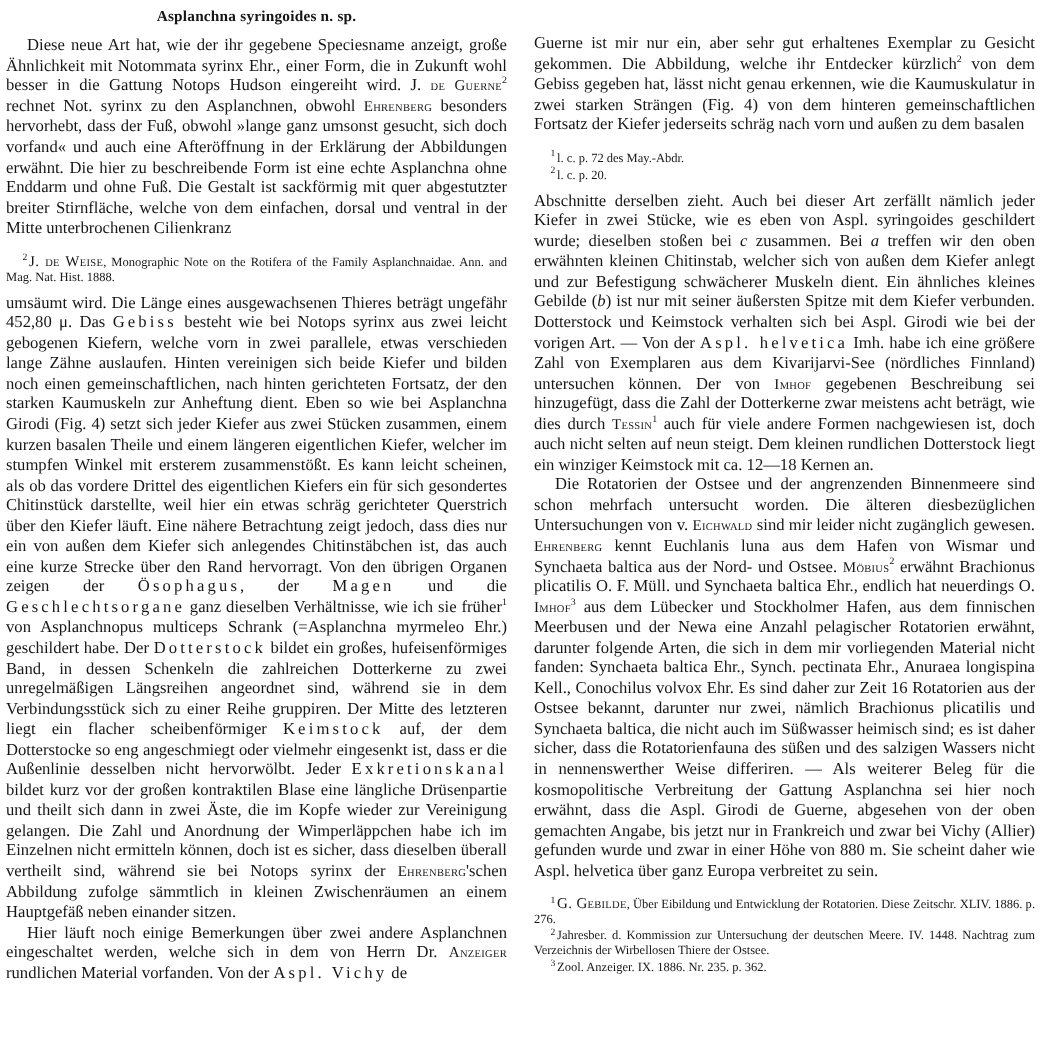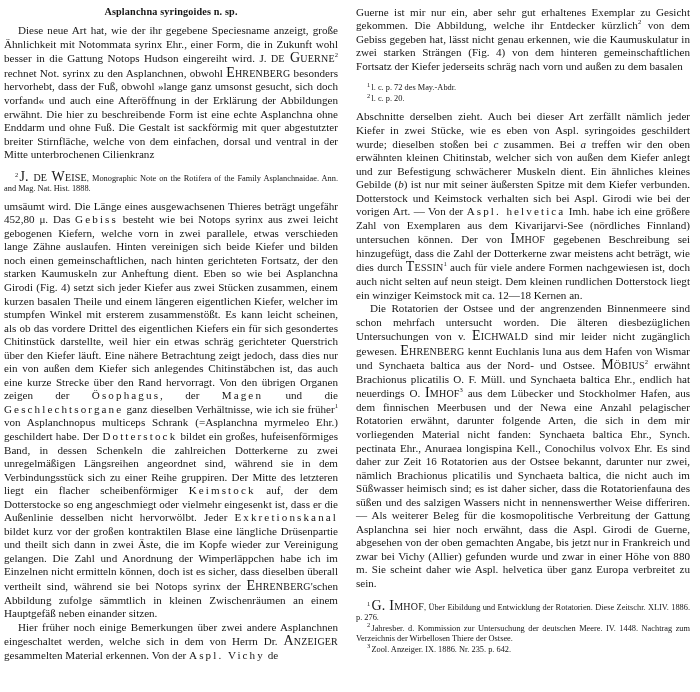--- a/index.html
+++ b/index.html
@@ -19,21 +19,21 @@
     position: relative;
     width: 700px;
     height: 692px;
     box-sizing: border-box;
     padding: 4px 6px 0 4px;
   }
 
   .columns {
     display: flex;
     gap: 18px;
-    align-items: center;
+    align-items: flex-end;
   }
   .col {
     width: 334px;
     flex: 0 0 334px;
   }
 
   .page-title {
     font-size: 10.2px;
     font-weight: bold;
     text-align: center;
@@ -82,21 +82,21 @@
   }
 
   sup.ref {
     font-size: 6.6px;
     vertical-align: super;
     line-height: 0;
   }
 
   .sc {
     font-variant: small-caps;
-    font-size: 14px;
+    font-size: 10px;
     letter-spacing: 0.2px;
   }
   .sp {
     letter-spacing: 2.1px;
   }
   .it {
     font-style: italic;
   }
 </style>
 </head>
@@ -110,38 +110,38 @@
       <div class="page-title">Asplanchna syringoides n. sp.</div>
 
       <p class="body"><span>Diese neue Art hat, wie der ihr gegebene Speciesname anzeigt, große Ähnlichkeit mit Notommata syrinx Ehr., einer Form, die in Zukunft wohl besser in die Gattung Notops Hudson eingereiht wird. J. </span><span class="sc">de Guerne</span><sup class="ref">2</sup><span> rechnet Not. syrinx zu den Asplanchnen, obwohl </span><span class="sc">Ehrenberg</span><span> besonders hervorhebt, dass der Fuß, obwohl »lange ganz umsonst gesucht, sich doch vorfand« und auch eine Afteröffnung in der Erklärung der Abbildungen erwähnt. Die hier zu beschreibende Form ist eine echte Asplanchna ohne Enddarm und ohne Fuß. Die Gestalt ist sackförmig mit quer abgestutzter breiter Stirnfläche, welche von dem einfachen, dorsal und ventral in der Mitte unterbrochenen Cilienkranz</span></p>
 
       <div class="footnotes ruled">
         <p class="fn"><span class="fnum">2</span><span class="sc">J. de Weise</span><span>, Monographic Note on the Rotifera of the Family Asplanchnaidae. Ann. and Mag. Nat. Hist. 1888.</span></p>
       </div>
 
       <p class="body cont"><span>umsäumt wird. Die Länge eines ausgewachsenen Thieres beträgt ungefähr 452,80 μ. Das </span><span class="sp">Gebiss</span><span> besteht wie bei Notops syrinx aus zwei leicht gebogenen Kiefern, welche vorn in zwei parallele, etwas verschieden lange Zähne auslaufen. Hinten vereinigen sich beide Kiefer und bilden noch einen gemeinschaftlichen, nach hinten gerichteten Fortsatz, der den starken Kaumuskeln zur Anheftung dient. Eben so wie bei Asplanchna Girodi (Fig. 4) setzt sich jeder Kiefer aus zwei Stücken zusammen, einem kurzen basalen Theile und einem längeren eigentlichen Kiefer, welcher im stumpfen Winkel mit ersterem zusammenstößt. Es kann leicht scheinen, als ob das vordere Drittel des eigentlichen Kiefers ein für sich gesondertes Chitinstück darstellte, weil hier ein etwas schräg gerichteter Querstrich über den Kiefer läuft. Eine nähere Betrachtung zeigt jedoch, dass dies nur ein von außen dem Kiefer sich anlegendes Chitinstäbchen ist, das auch eine kurze Strecke über den Rand hervorragt. Von den übrigen Organen zeigen der </span><span class="sp">Ösophagus</span><span>, der </span><span class="sp">Magen</span><span> und die </span><span class="sp">Geschlechtsorgane</span><span> ganz dieselben Verhältnisse, wie ich sie früher</span><sup class="ref">1</sup><span> von Asplanchnopus multiceps Schrank (=Asplanchna myrmeleo Ehr.) geschildert habe. Der </span><span class="sp">Dotterstock</span><span> bildet ein großes, hufeisenförmiges Band, in dessen Schenkeln die zahlreichen Dotterkerne zu zwei unregelmäßigen Längsreihen angeordnet sind, während sie in dem Verbindungsstück sich zu einer Reihe gruppiren. Der Mitte des letzteren liegt ein flacher scheibenförmiger </span><span class="sp">Keimstock</span><span> auf, der dem Dotterstocke so eng angeschmiegt oder vielmehr eingesenkt ist, dass er die Außenlinie desselben nicht hervorwölbt. Jeder </span><span class="sp">Exkretionskanal</span><span> bildet kurz vor der großen kontraktilen Blase eine längliche Drüsenpartie und theilt sich dann in zwei Äste, die im Kopfe wieder zur Vereinigung gelangen. Die Zahl und Anordnung der Wimperläppchen habe ich im Einzelnen nicht ermitteln können, doch ist es sicher, dass dieselben überall vertheilt sind, während sie bei Notops syrinx der </span><span class="sc">Ehrenberg</span><span>'schen Abbildung zufolge sämmtlich in kleinen Zwischenräumen an einem Hauptgefäß neben einander sitzen.</span></p>
 
-      <p class="body"><span>Hier früher noch einige Bemerkungen über zwei andere Asplanchnen eingeschaltet werden, welche sich in dem von Herrn Dr. </span><span class="sc">Anzeiger</span><span> gesammelten Material erkennen. Von der </span><span class="sp">Aspl. Vichy</span><span> de</span></p>
+      <p class="body"><span>Hier läuft noch einige Bemerkungen über zwei andere Asplanchnen eingeschaltet werden, welche sich in dem von Herrn Dr. </span><span class="sc">Anzeiger</span><span> rundlichen Material vorfanden. Von der </span><span class="sp">Aspl. Vichy</span><span> de</span></p>
 
     </div>
 
     <div class="col">
 
       <p class="body cont"><span>Guerne ist mir nur ein, aber sehr gut erhaltenes Exemplar zu Gesicht gekommen. Die Abbildung, welche ihr Entdecker kürzlich</span><sup class="ref">2</sup><span> von dem Gebiss gegeben hat, lässt nicht genau erkennen, wie die Kaumuskulatur in zwei starken Strängen (Fig. 4) von dem hinteren gemeinschaftlichen Fortsatz der Kiefer jederseits schräg nach vorn und außen zu dem basalen</span></p>
 
       <div class="footnotes ruled">
         <p class="fn"><span class="fnum">1</span><span>l. c. p. 72 des May.-Abdr.</span></p>
         <p class="fn"><span class="fnum">2</span><span>l. c. p. 20.</span></p>
       </div>
 
       <p class="body cont"><span>Abschnitte derselben zieht. Auch bei dieser Art zerfällt nämlich jeder Kiefer in zwei Stücke, wie es eben von Aspl. syringoides geschildert wurde; dieselben stoßen bei </span><span class="it">c</span><span> zusammen. Bei </span><span class="it">a</span><span> treffen wir den oben erwähnten kleinen Chitinstab, welcher sich von außen dem Kiefer anlegt und zur Befestigung schwächerer Muskeln dient. Ein ähnliches kleines Gebilde (</span><span class="it">b</span><span>) ist nur mit seiner äußersten Spitze mit dem Kiefer verbunden. Dotterstock und Keimstock verhalten sich bei Aspl. Girodi wie bei der vorigen Art. — Von der </span><span class="sp">Aspl. helvetica</span><span> Imh. habe ich eine größere Zahl von Exemplaren aus dem Kivarijarvi-See (nördliches Finnland) untersuchen können. Der von </span><span class="sc">Imhof</span><span> gegebenen Beschreibung sei hinzugefügt, dass die Zahl der Dotterkerne zwar meistens acht beträgt, wie dies durch </span><span class="sc">Tessin</span><sup class="ref">1</sup><span> auch für viele andere Formen nachgewiesen ist, doch auch nicht selten auf neun steigt. Dem kleinen rundlichen Dotterstock liegt ein winziger Keimstock mit ca. 12—18 Kernen an.</span></p>
 
       <p class="body"><span>Die Rotatorien der Ostsee und der angrenzenden Binnenmeere sind schon mehrfach untersucht worden. Die älteren diesbezüglichen Untersuchungen von v. </span><span class="sc">Eichwald</span><span> sind mir leider nicht zugänglich gewesen. </span><span class="sc">Ehrenberg</span><span> kennt Euchlanis luna aus dem Hafen von Wismar und Synchaeta baltica aus der Nord- und Ostsee. </span><span class="sc">Möbius</span><sup class="ref">2</sup><span> erwähnt Brachionus plicatilis O. F. Müll. und Synchaeta baltica Ehr., endlich hat neuerdings O. </span><span class="sc">Imhof</span><sup class="ref">3</sup><span> aus dem Lübecker und Stockholmer Hafen, aus dem finnischen Meerbusen und der Newa eine Anzahl pelagischer Rotatorien erwähnt, darunter folgende Arten, die sich in dem mir vorliegenden Material nicht fanden: Synchaeta baltica Ehr., Synch. pectinata Ehr., Anuraea longispina Kell., Conochilus volvox Ehr. Es sind daher zur Zeit 16 Rotatorien aus der Ostsee bekannt, darunter nur zwei, nämlich Brachionus plicatilis und Synchaeta baltica, die nicht auch im Süßwasser heimisch sind; es ist daher sicher, dass die Rotatorienfauna des süßen und des salzigen Wassers nicht in nennenswerther Weise differiren. — Als weiterer Beleg für die kosmopolitische Verbreitung der Gattung Asplanchna sei hier noch erwähnt, dass die Aspl. Girodi de Guerne, abgesehen von der oben gemachten Angabe, bis jetzt nur in Frankreich und zwar bei Vichy (Allier) gefunden wurde und zwar in einer Höhe von 880 m. Sie scheint daher wie Aspl. helvetica über ganz Europa verbreitet zu sein.</span></p>
 
       <div class="footnotes ruled">
-        <p class="fn"><span class="fnum">1</span><span class="sc">G. Imhof</span><span>, Über Eibildung und Entwicklung der Rotatorien. Diese Zeitschr. XLIV. 1886. p. 276.</span></p>
+        <p class="fn"><span class="fnum">1</span><span class="sc">G. Gebilde</span><span>, Über Eibildung und Entwicklung der Rotatorien. Diese Zeitschr. XLIV. 1886. p. 276.</span></p>
         <p class="fn"><span class="fnum">2</span><span>Jahresber. d. Kommission zur Untersuchung der deutschen Meere. IV. 1448. Nachtrag zum Verzeichnis der Wirbellosen Thiere der Ostsee.</span></p>
-        <p class="fn"><span class="fnum">3</span><span>Zool. Anzeiger. IX. 1886. Nr. 235. p. 642.</span></p>
+        <p class="fn"><span class="fnum">3</span><span>Zool. Anzeiger. IX. 1886. Nr. 235. p. 362.</span></p>
       </div>
 
     </div>
   </div>
 </div>
 
 </body></html>

